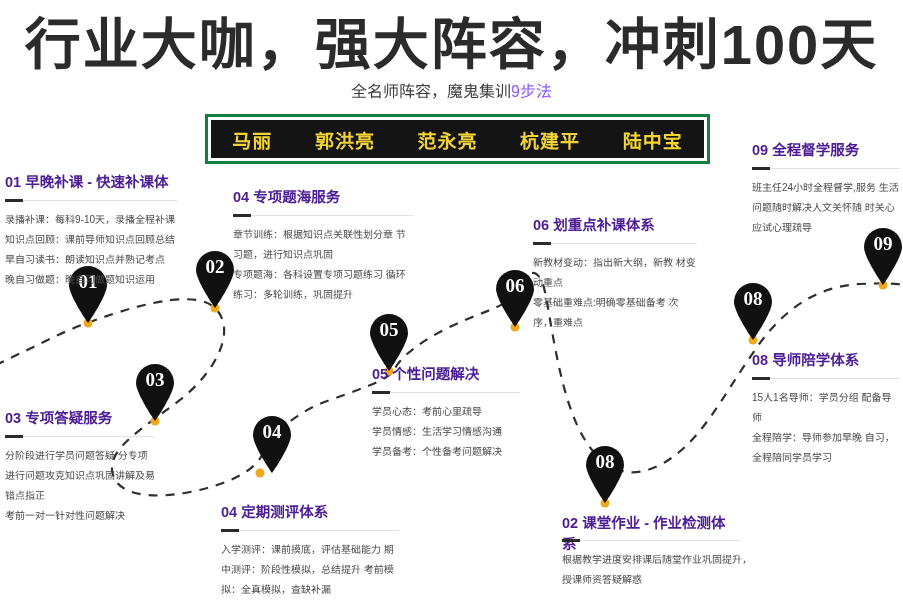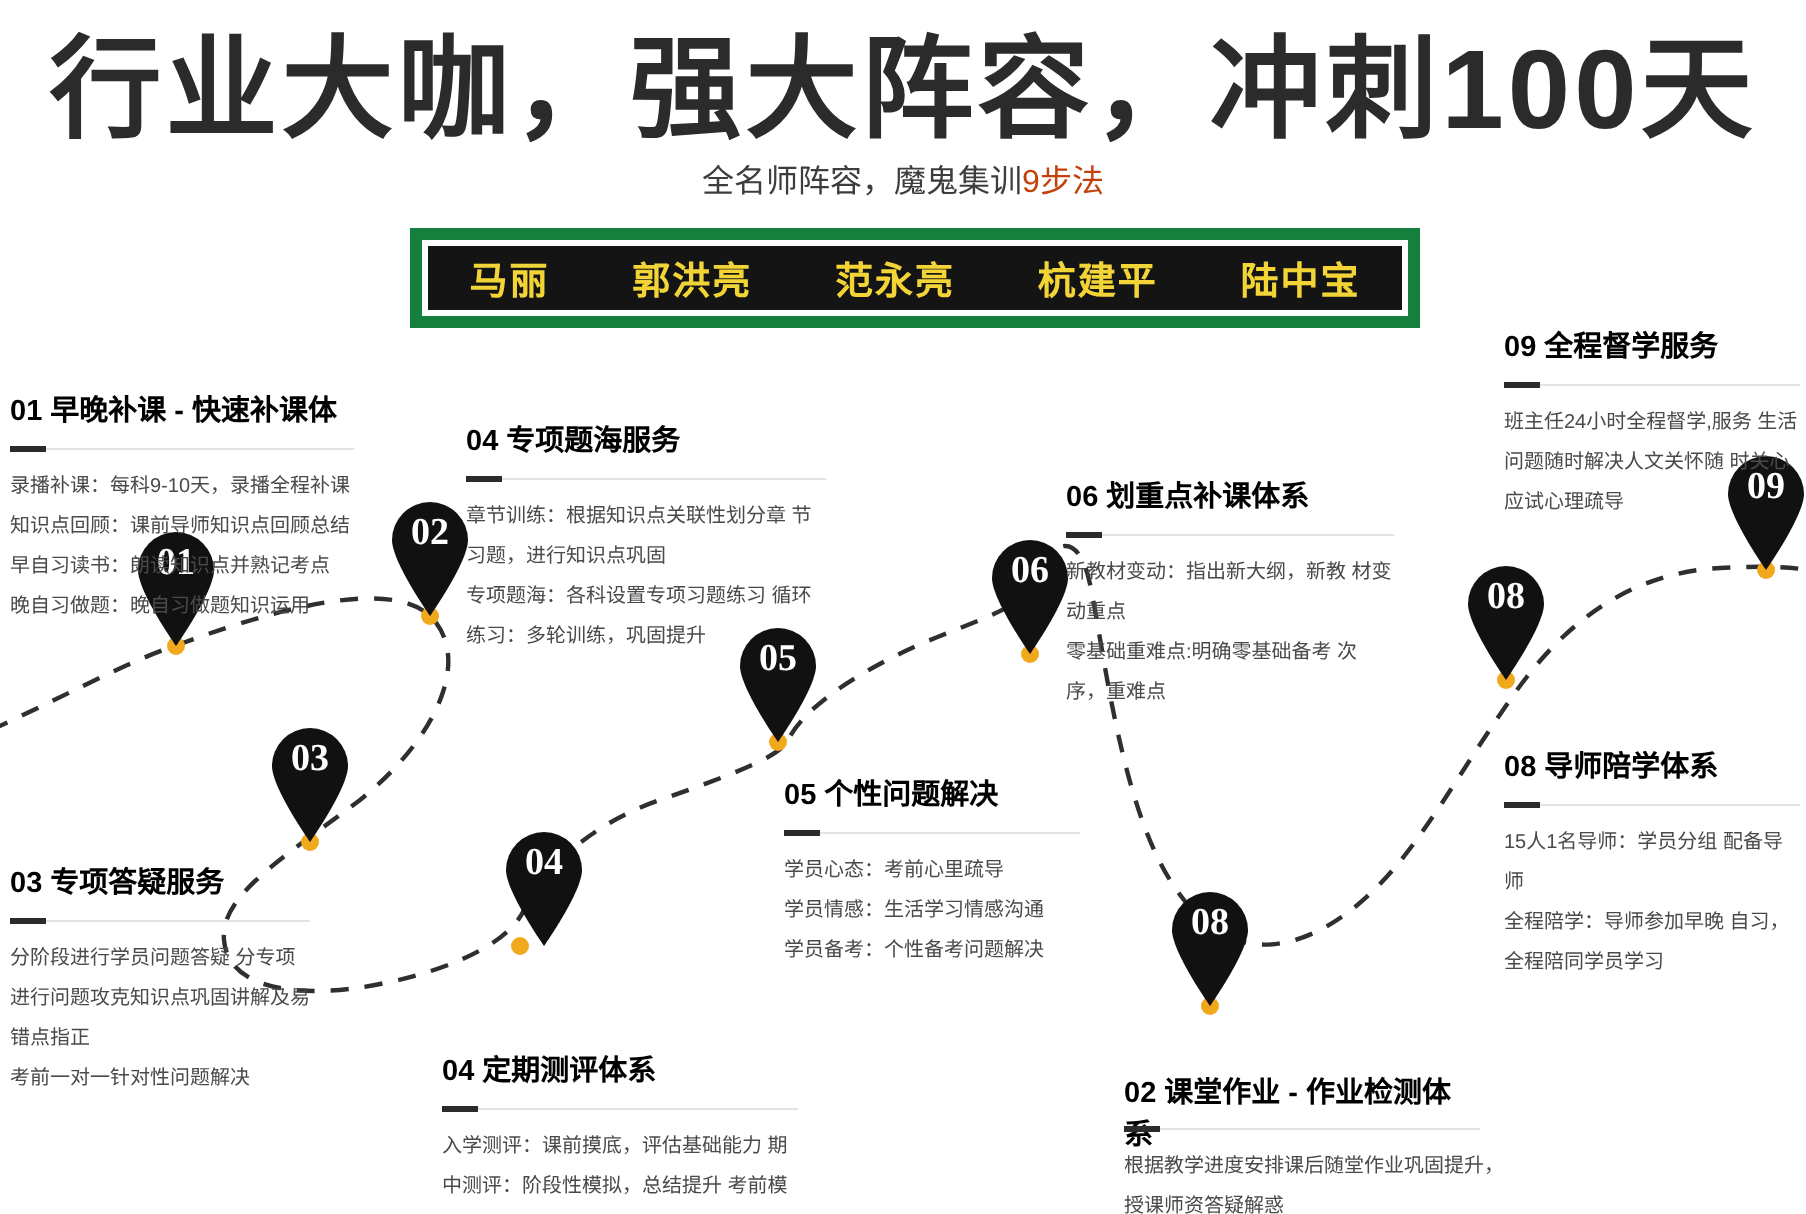--- a/index.html
+++ b/index.html
@@ -24,27 +24,27 @@
     letter-spacing:2px;
     white-space:nowrap;
   }
   .hdr-sub{
     position:absolute;left:0;top:80px;width:903px;
     text-align:center;
     font-size:16px;line-height:24px;
     color:#3d3d3d;
     white-space:nowrap;
   }
-  .hdr-sub .accent{color:#c2410c;}
+  .hdr-sub .accent{color:#8b5cf6;}
 
   
   .teacher-bar-outer{
     position:absolute;left:205px;top:114px;
     width:505px;height:50px;
-    border:6px solid #15803d;
+    border:3px solid #15803d;
     box-sizing:border-box;
     background:#ffffff;
     padding:3px;
   }
   .teacher-bar{
     width:100%;height:100%;
     background:#141414;
     display:flex;align-items:center;justify-content:space-around;
     box-sizing:border-box;
   }
@@ -81,24 +81,23 @@
     position:absolute;width:9px;height:9px;border-radius:50%;
     background:#f0a91c;
     transform:translate(-50%,-50%);
   }
 
   
   .block{position:absolute;}
   .block-title{
     font-size:14.5px;
     font-weight:bold;
-    color:#000000;
+    color:#4c1d95;
     line-height:21px;
     white-space:normal;
-    margin-top:24px;
   }
   .block-rule{
     margin-top:7px;
     height:1px;
     background:#e2e2e2;
     position:relative;
   }
   .block-rule::before{
     content:"";position:absolute;left:0;top:-1px;
     width:18px;height:3px;background:#2b2b2b;
@@ -240,21 +239,21 @@
     <div class="block-body">分阶段进行学员问题答疑 分专项进行问题攻克知识点巩固讲解及易错点指正
 考前一对一针对性问题解决</div>
   </div>
 
   <div class="block" style="left:221px;top:502px;width:178px;">
     <div class="block-title">04 定期测评体系</div>
     <div class="block-rule"></div>
     <div class="block-body">入学测评：课前摸底，评估基础能力 期中测评：阶段性模拟，总结提升 考前模拟：全真模拟，查缺补漏</div>
   </div>
 
-  <div class="block" style="left:392px;top:364px;width:148px;">
+  <div class="block" style="left:372px;top:364px;width:148px;">
     <div class="block-title">05 个性问题解决</div>
     <div class="block-rule"></div>
     <div class="block-body">学员心态：考前心里疏导
 学员情感：生活学习情感沟通
 学员备考：个性备考问题解决</div>
   </div>
 
   <div class="block" style="left:533px;top:215px;width:164px;">
     <div class="block-title">06 划重点补课体系</div>
     <div class="block-rule"></div>

